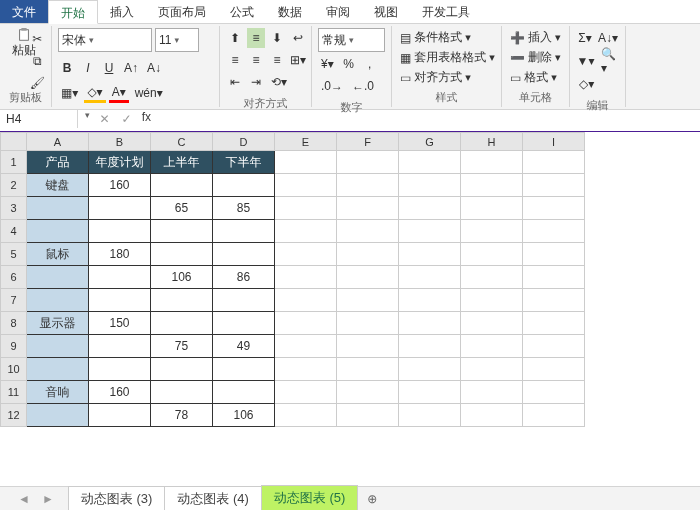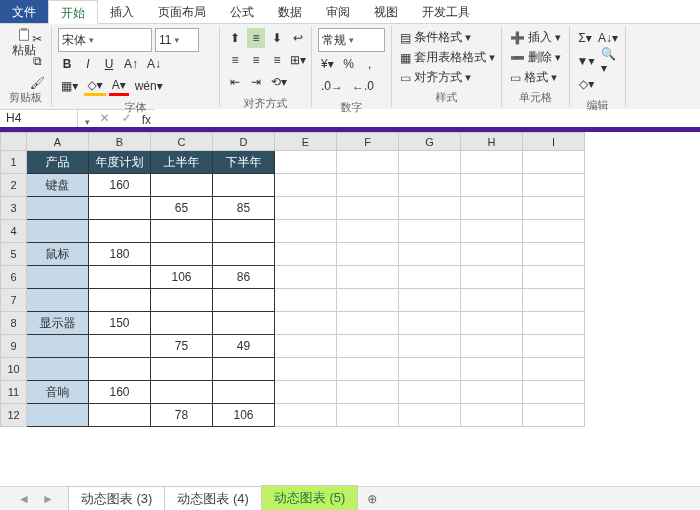--- a/index.html
+++ b/index.html
@@ -11,21 +11,21 @@
 .ribbon{display:flex;background:#f3f3f3;border-bottom:1px solid #d4d4d4;height:86px;padding:2px 0}
 .group{border-right:1px solid #d4d4d4;padding:2px 6px;display:flex;flex-direction:column;justify-content:space-between;position:relative}
 .group-label{text-align:center;font-size:11px;color:#666;margin-top:2px}
 .grow{display:flex;gap:3px;align-items:center;margin-bottom:2px}
 .btn{display:inline-flex;align-items:center;justify-content:center;padding:2px 3px;cursor:pointer;min-width:18px;height:20px}
 .paste-big{display:flex;flex-direction:column;align-items:center;width:36px}
 .dd{display:inline-flex;align-items:center;border:1px solid #ababab;background:#fff;height:24px;padding:0 3px;font-size:11px}
 .dd-caret{margin-left:3px;font-size:9px;color:#666}
 .ribbon-col{display:flex;flex-direction:column;gap:1px}
 .ribbon-item{display:flex;align-items:center;gap:3px;padding:1px 2px;cursor:pointer;font-size:11px;white-space:nowrap}
-.namebox-row{display:flex;align-items:flex-end;border-bottom:5px solid #4c1d95;height:22px;background:#fff}
+.namebox-row{display:flex;align-items:flex-start;border-bottom:1px solid #4c1d95;height:22px;background:#fff}
 .namebox{width:78px;border-right:1px solid #d4d4d4;padding:2px 6px;font-size:12px}
 .fx-btn{padding:2px 6px;color:#999;cursor:pointer}
 .fx-label{color:#404040;padding:0 4px}
 .grid{position:relative;overflow:auto;height:350px}
 .grid table{border-collapse:collapse;table-layout:fixed}
 .colhead th{background:#e6e6e6;border:1px solid #ccc;font-weight:normal;font-size:11px;height:18px;width:62px}
 .colhead th.corner{width:26px;background:#e6e6e6}
 .rowhead{background:#e6e6e6;border:1px solid #ccc;text-align:center;font-size:11px;width:26px}
 td{border:1px solid #ccc;height:23px;width:62px;text-align:center;font-size:12px}
 td.hdr{background:#2f5061;color:#fff;font-weight:normal;border:1px solid #333}
@@ -93,21 +93,20 @@
         </span>
       <span class="btn">A↑</span>
       <span class="btn">A↓</span>
     </div>
     <div class="grow">
       <span class="btn">▦▾</span>
       <span class="btn" style="border-bottom:3px solid #ffc000">◇▾</span>
       <span class="btn" style="border-bottom:3px solid red">A▾</span>
       <span class="btn">wén▾</span>
     </div>
-    <div class="group-label">字体</div>
   </div>
 
   <div class="group" style="width:92px">
     <div class="grow">
       <span class="btn">⬆</span>
       <span class="btn" style="background:#c5e0b4">≡</span>
       <span class="btn">⬇</span>
       <span class="btn">↩</span>
     </div>
     <div class="grow">

